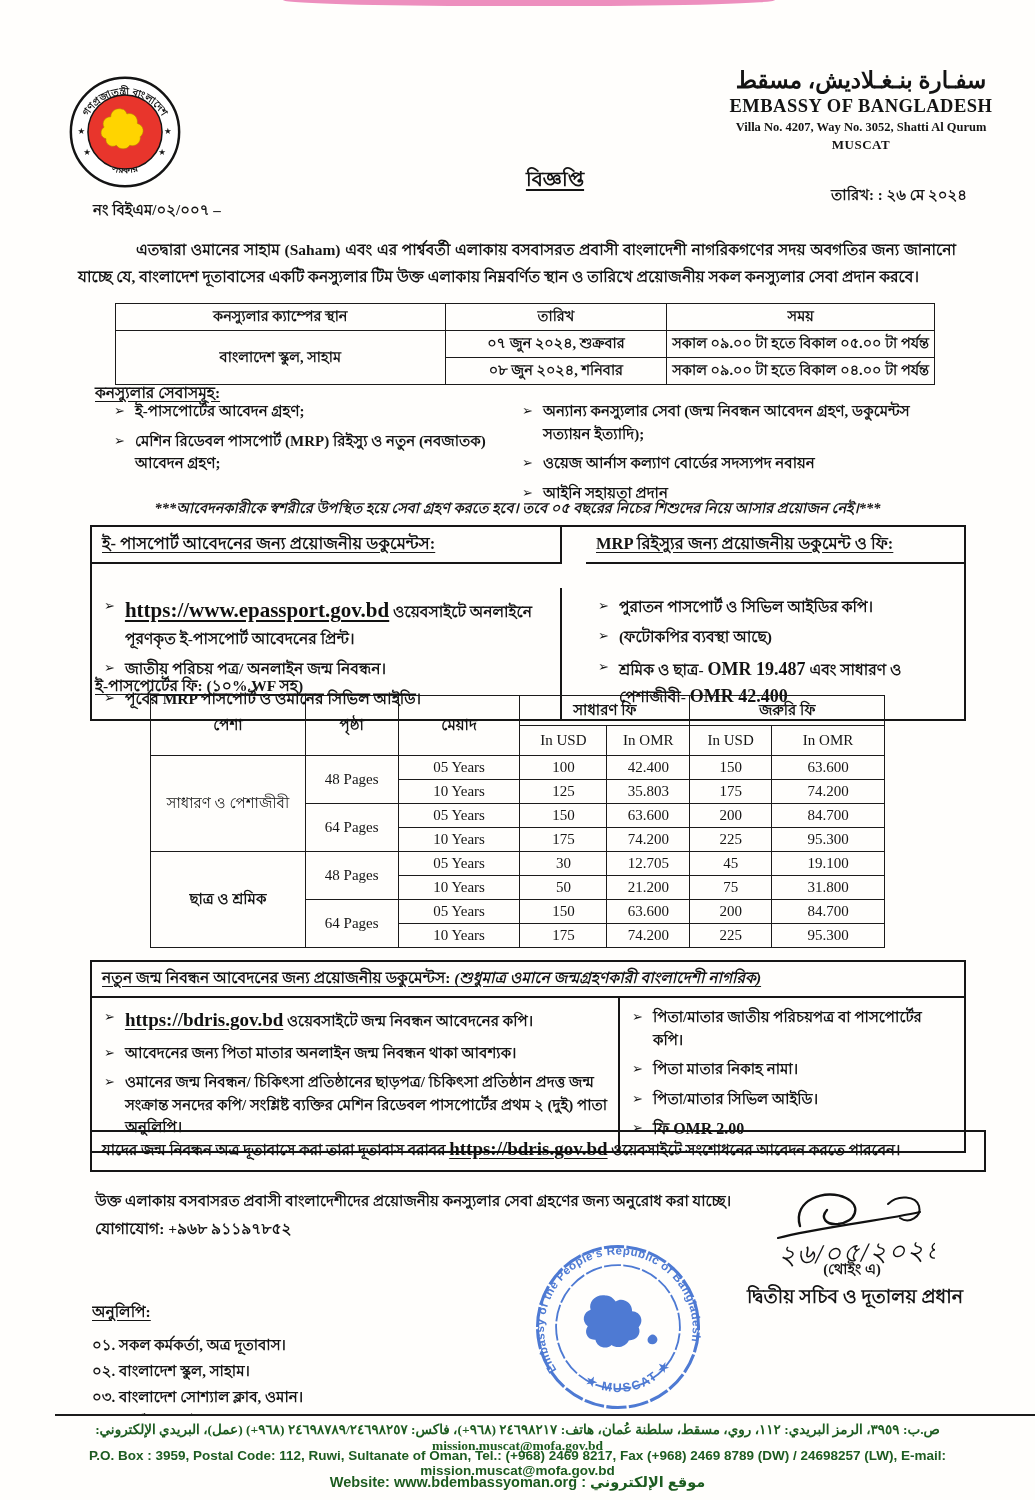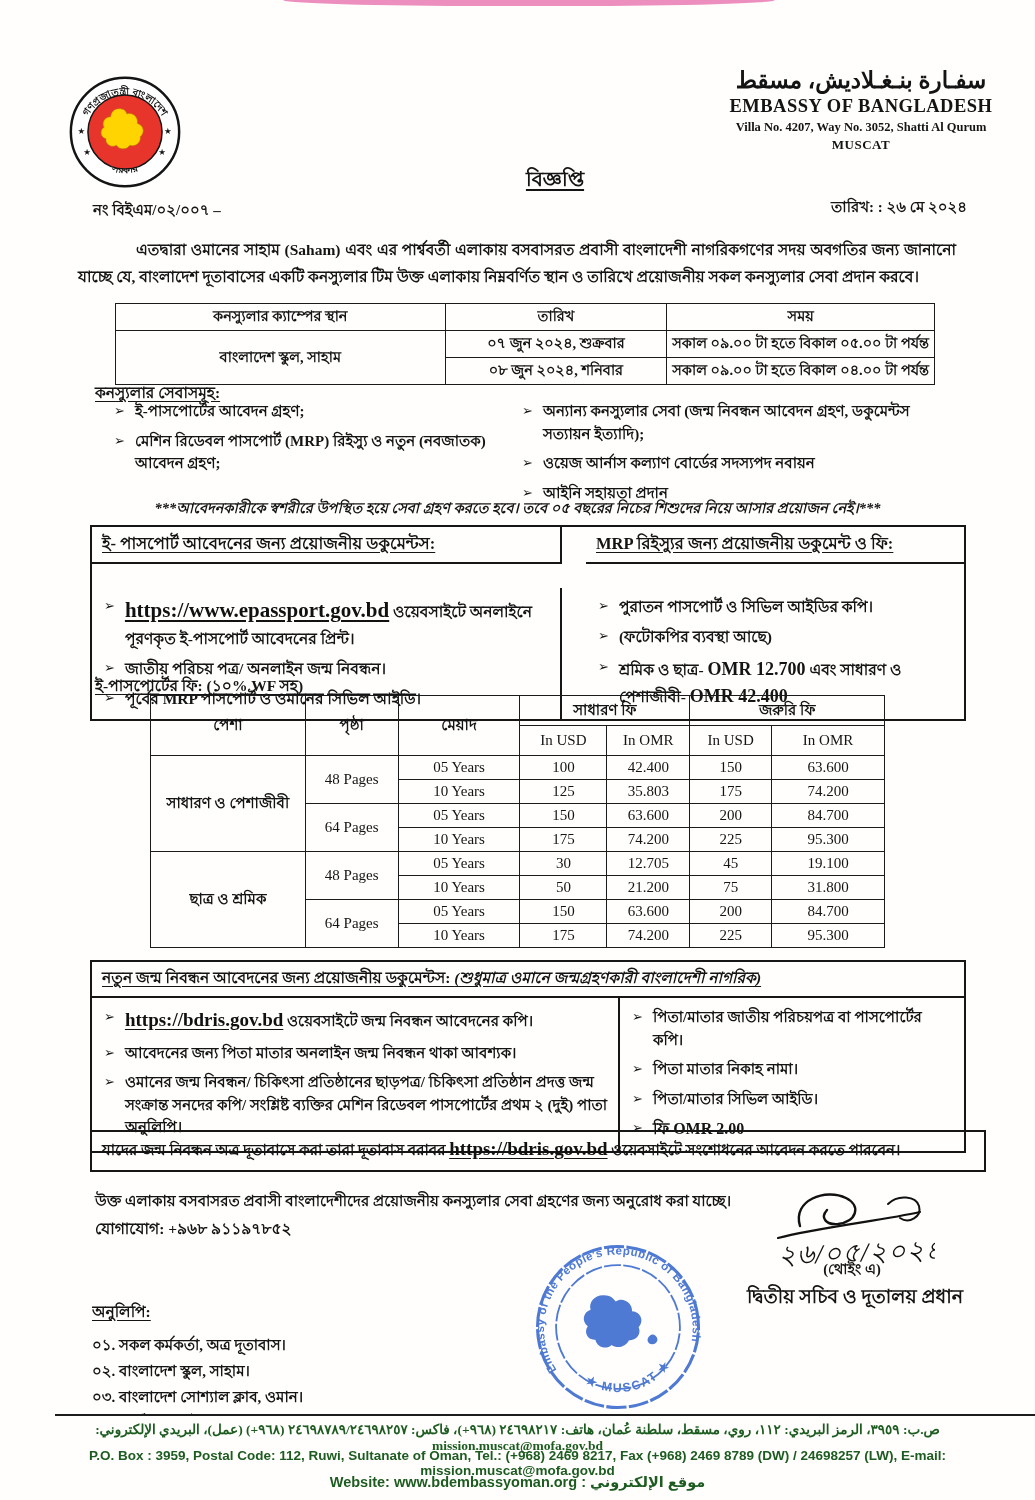--- a/index.html
+++ b/index.html
@@ -65,21 +65,21 @@
   <div class="abs ctr" style="left:722px;top:68px;width:278px;">
     <div class="b" style="font-size:23px;line-height:1.15;direction:rtl;">سفـارة بنـغـلاديش، مسقط</div>
     <div class="b" style="font-size:18.5px;letter-spacing:.5px;margin-top:2px;">EMBASSY OF BANGLADESH</div>
     <div class="b" style="font-size:12.5px;margin-top:3px;">Villa No. 4207, Way No. 3052, Shatti Al Qurum</div>
     <div class="b" style="font-size:13px;margin-top:2px;letter-spacing:.5px;">MUSCAT</div>
   </div>
 
   <div class="abs b u ctr" style="left:455px;top:164px;width:200px;font-size:20px;">বিজ্ঞপ্তি</div>
 
   <div class="abs" style="left:93px;top:198px;font-size:15px;font-weight:600;">নং বিইএম/০২/০০৭ –</div>
-  <div class="abs" style="right:68px;top:195px;font-size:15px;font-weight:600;">তারিখ: : ২৬ মে ২০২৪</div>
+  <div class="abs" style="right:68px;top:183px;font-size:15px;font-weight:600;">তারিখ: : ২৬ মে ২০২৪</div>
 
   <div class="abs bn" style="left:78px;top:236px;width:878px;font-size:15.5px;line-height:1.75;text-align:justify;text-indent:58px;font-weight:600;">এতদ্বারা ওমানের সাহাম (Saham) এবং এর পার্শ্ববর্তী এলাকায় বসবাসরত প্রবাসী বাংলাদেশী নাগরিকগণের সদয় অবগতির জন্য জানানো যাচ্ছে যে, বাংলাদেশ দূতাবাসের একটি কনস্যুলার টিম উক্ত এলাকায় নিম্নবর্ণিত স্থান ও তারিখে প্রয়োজনীয় সকল কনস্যুলার সেবা প্রদান করবে।</div>
 
   <table class="tbl abs" style="left:115px;top:303px;width:820px;font-size:14.5px;">
     <colgroup>
         <col style="width:330px">
         <col style="width:222px">
         <col style="width:268px">
       </colgroup>
     <tbody>
@@ -156,21 +156,21 @@
         <span class="arr">➢</span>
         <span class="bn">পুরাতন পাসপোর্ট ও সিভিল আইডির কপি।</span>
       </div>
       <div class="li" style="font-size:15.5px;font-weight:600;">
         <span class="arr">➢</span>
         <span class="bn">(ফটোকপির ব্যবস্থা আছে)</span>
       </div>
       <div class="li" style="font-size:15.5px;font-weight:600;margin-bottom:0;">
         <span class="arr">➢</span>
         <span class="bn">
-          <span>শ্রমিক ও ছাত্র- </span><span class="latin-big">OMR 12.700</span><span> এবং সাধারণ ও পেশাজীবী- </span><span class="latin-big">OMR 42.400</span>
+          <span>শ্রমিক ও ছাত্র- </span><span class="latin-big">OMR 19.487</span><span> এবং সাধারণ ও পেশাজীবী- </span><span class="latin-big">OMR 42.400</span>
         </span>
       </div>
     </div>
   </div>
 
   <div class="abs b u" style="left:95px;top:674px;font-size:15.5px;">ই-পাসপোর্টের ফি: (১০% WF সহ)</div>
 
   <table class="tbl abs" style="left:150px;top:695px;width:735px;font-size:15px;">
     <colgroup>
       <col style="width:155px">
@@ -189,21 +189,21 @@
       <th colspan="2">সাধারণ ফি</th>
       <th colspan="2">জরুরি ফি</th>
     </tr>
     <tr style="height:30px;font-weight:normal;">
       <td>In USD</td>
       <td>In OMR</td>
       <td>In USD</td>
       <td>In OMR</td>
     </tr>
     <tr style="height:24px;">
-      <td rowspan="4" style="font-weight:700;">সাধারণ ও পেশাজীবী</td>
+      <td rowspan="4" style="font-weight:400;">সাধারণ ও পেশাজীবী</td>
       <td rowspan="2">48 Pages</td>
       <td>05 Years</td>
       <td>100</td>
       <td>42.400</td>
       <td>150</td>
       <td>63.600</td>
     </tr>
     <tr style="height:24px;">
       <td>10 Years</td>
       <td>125</td>

